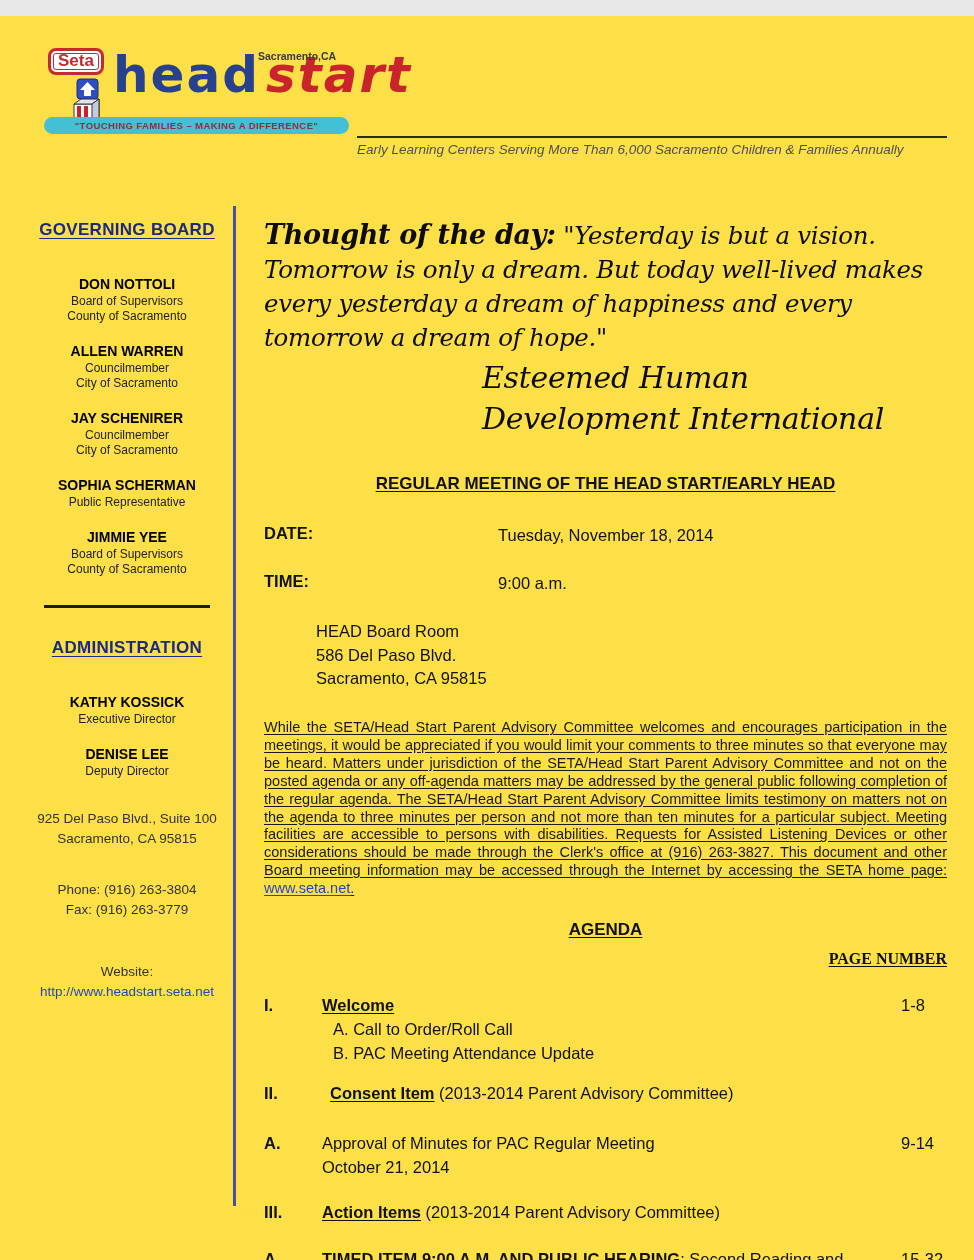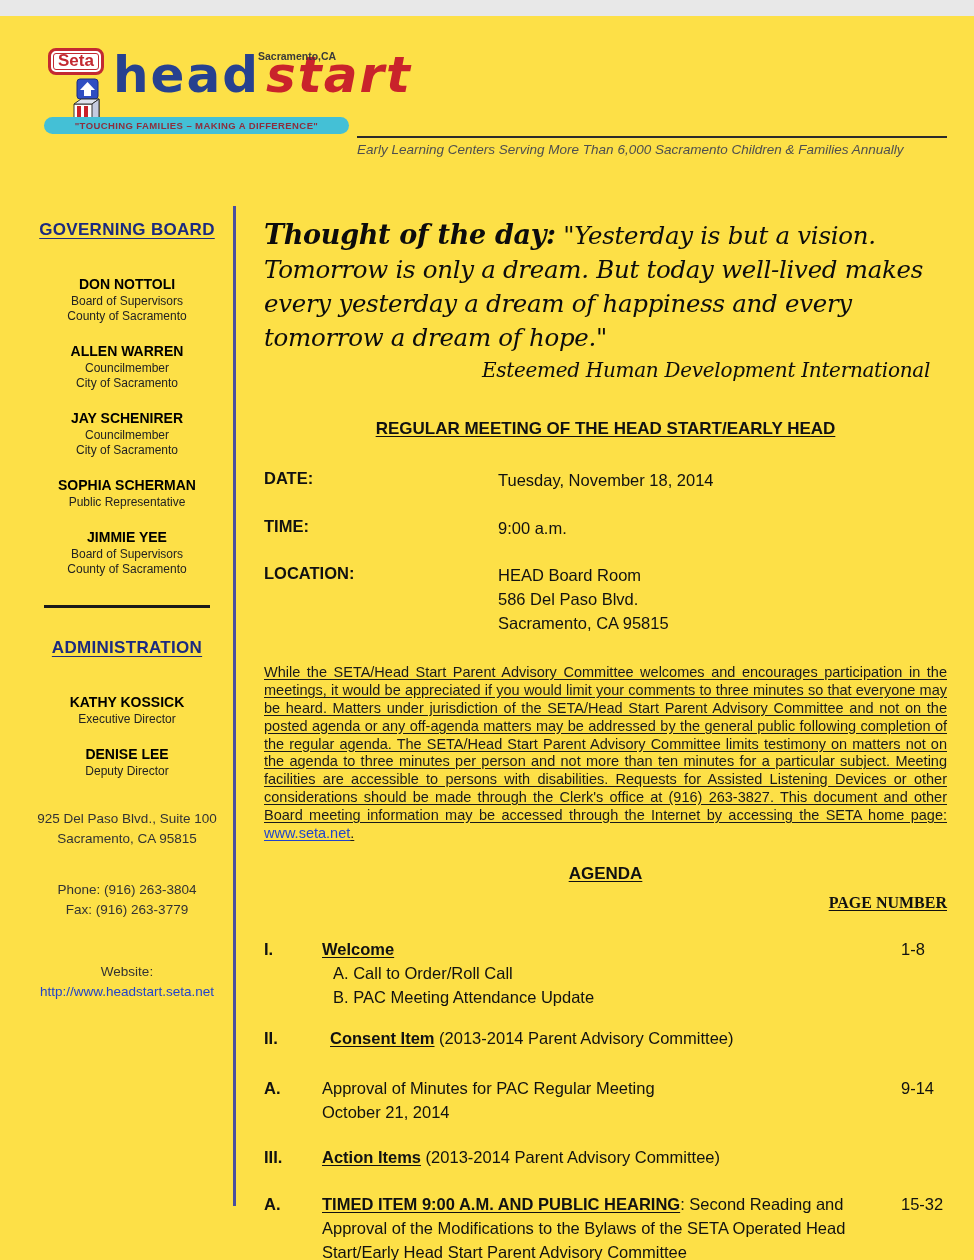--- a/index.html
+++ b/index.html
@@ -48,21 +48,21 @@
   .sb-block{font-size:13.5px;color:#333;line-height:1.5;margin-top:30px;}
   .sb-link{color:#2144cc;text-decoration:none;}
   .v-divider{position:absolute;left:233px;top:190px;width:3px;height:1000px;background:#4b4f9e;}
   
   .main{position:absolute;left:264px;top:200px;width:683px;}
   .thought{
     font-family:"DejaVu Serif","Liberation Serif",serif;font-style:italic;
     font-size:24.5px;line-height:1.38;color:#0c0c0c;letter-spacing:-0.3px;
   }
   .t-label{font-weight:bold;font-size:27px;}
-  .t-attr{margin-left:218px;font-size:20px;margin-top:2px;}
+  .t-attr{margin-left:218px;font-size:30px;margin-top:2px;}
   .meeting-title{margin-top:32px;text-align:center;font-weight:bold;font-size:17px;line-height:1.55;}
   .meeting-title div{text-decoration:underline;text-underline-offset:2px;}
   .info{margin-top:26px;}
   .info-row{display:flex;margin-bottom:24px;font-size:16.5px;}
   .info-label{width:182px;text-align:left;font-weight:bold;}
   .info-value{margin-left:52px;line-height:1.45;}
   .notice{
     margin-top:28px;font-size:14.5px;line-height:1.23;text-align:justify;
     text-decoration:underline;text-underline-offset:2px;color:#1a1a1a;
   }
@@ -176,21 +176,20 @@
     <div class="info">
       <div class="info-row">
         <div class="info-label">DATE:</div>
         <div class="info-value">Tuesday, November 18, 2014</div>
       </div>
       <div class="info-row">
         <div class="info-label">TIME:</div>
         <div class="info-value">9:00 a.m.</div>
       </div>
       <div class="info-row">
-        <div class="info-label">LOCATION:</div>
         <div class="info-value" id="location-lines">
             <div>HEAD Board Room</div>
             <div>586 Del Paso Blvd.</div>
             <div>Sacramento, CA  95815</div>
           </div>
       </div>
     </div>
 
     <p class="notice"><span>While the SETA/Head Start Parent Advisory Committee welcomes and encourages participation in the meetings, it would be appreciated if you would limit your comments to three minutes so that everyone may be heard. Matters under jurisdiction of the SETA/Head Start Parent Advisory Committee and not on the posted agenda or any off-agenda matters may be addressed by the general public following completion of the regular agenda.  The SETA/Head Start Parent Advisory Committee limits testimony on matters not on the agenda to three minutes per person and not more than ten minutes for a particular subject. Meeting facilities are accessible to persons with disabilities. Requests for Assisted Listening Devices or other considerations should be made through the Clerk's office at (916) 263-3827. This document and other Board meeting information may be accessed through the Internet by accessing the SETA home page: </span><a href="#">www.seta.net</a><span>.</span></p>
 

